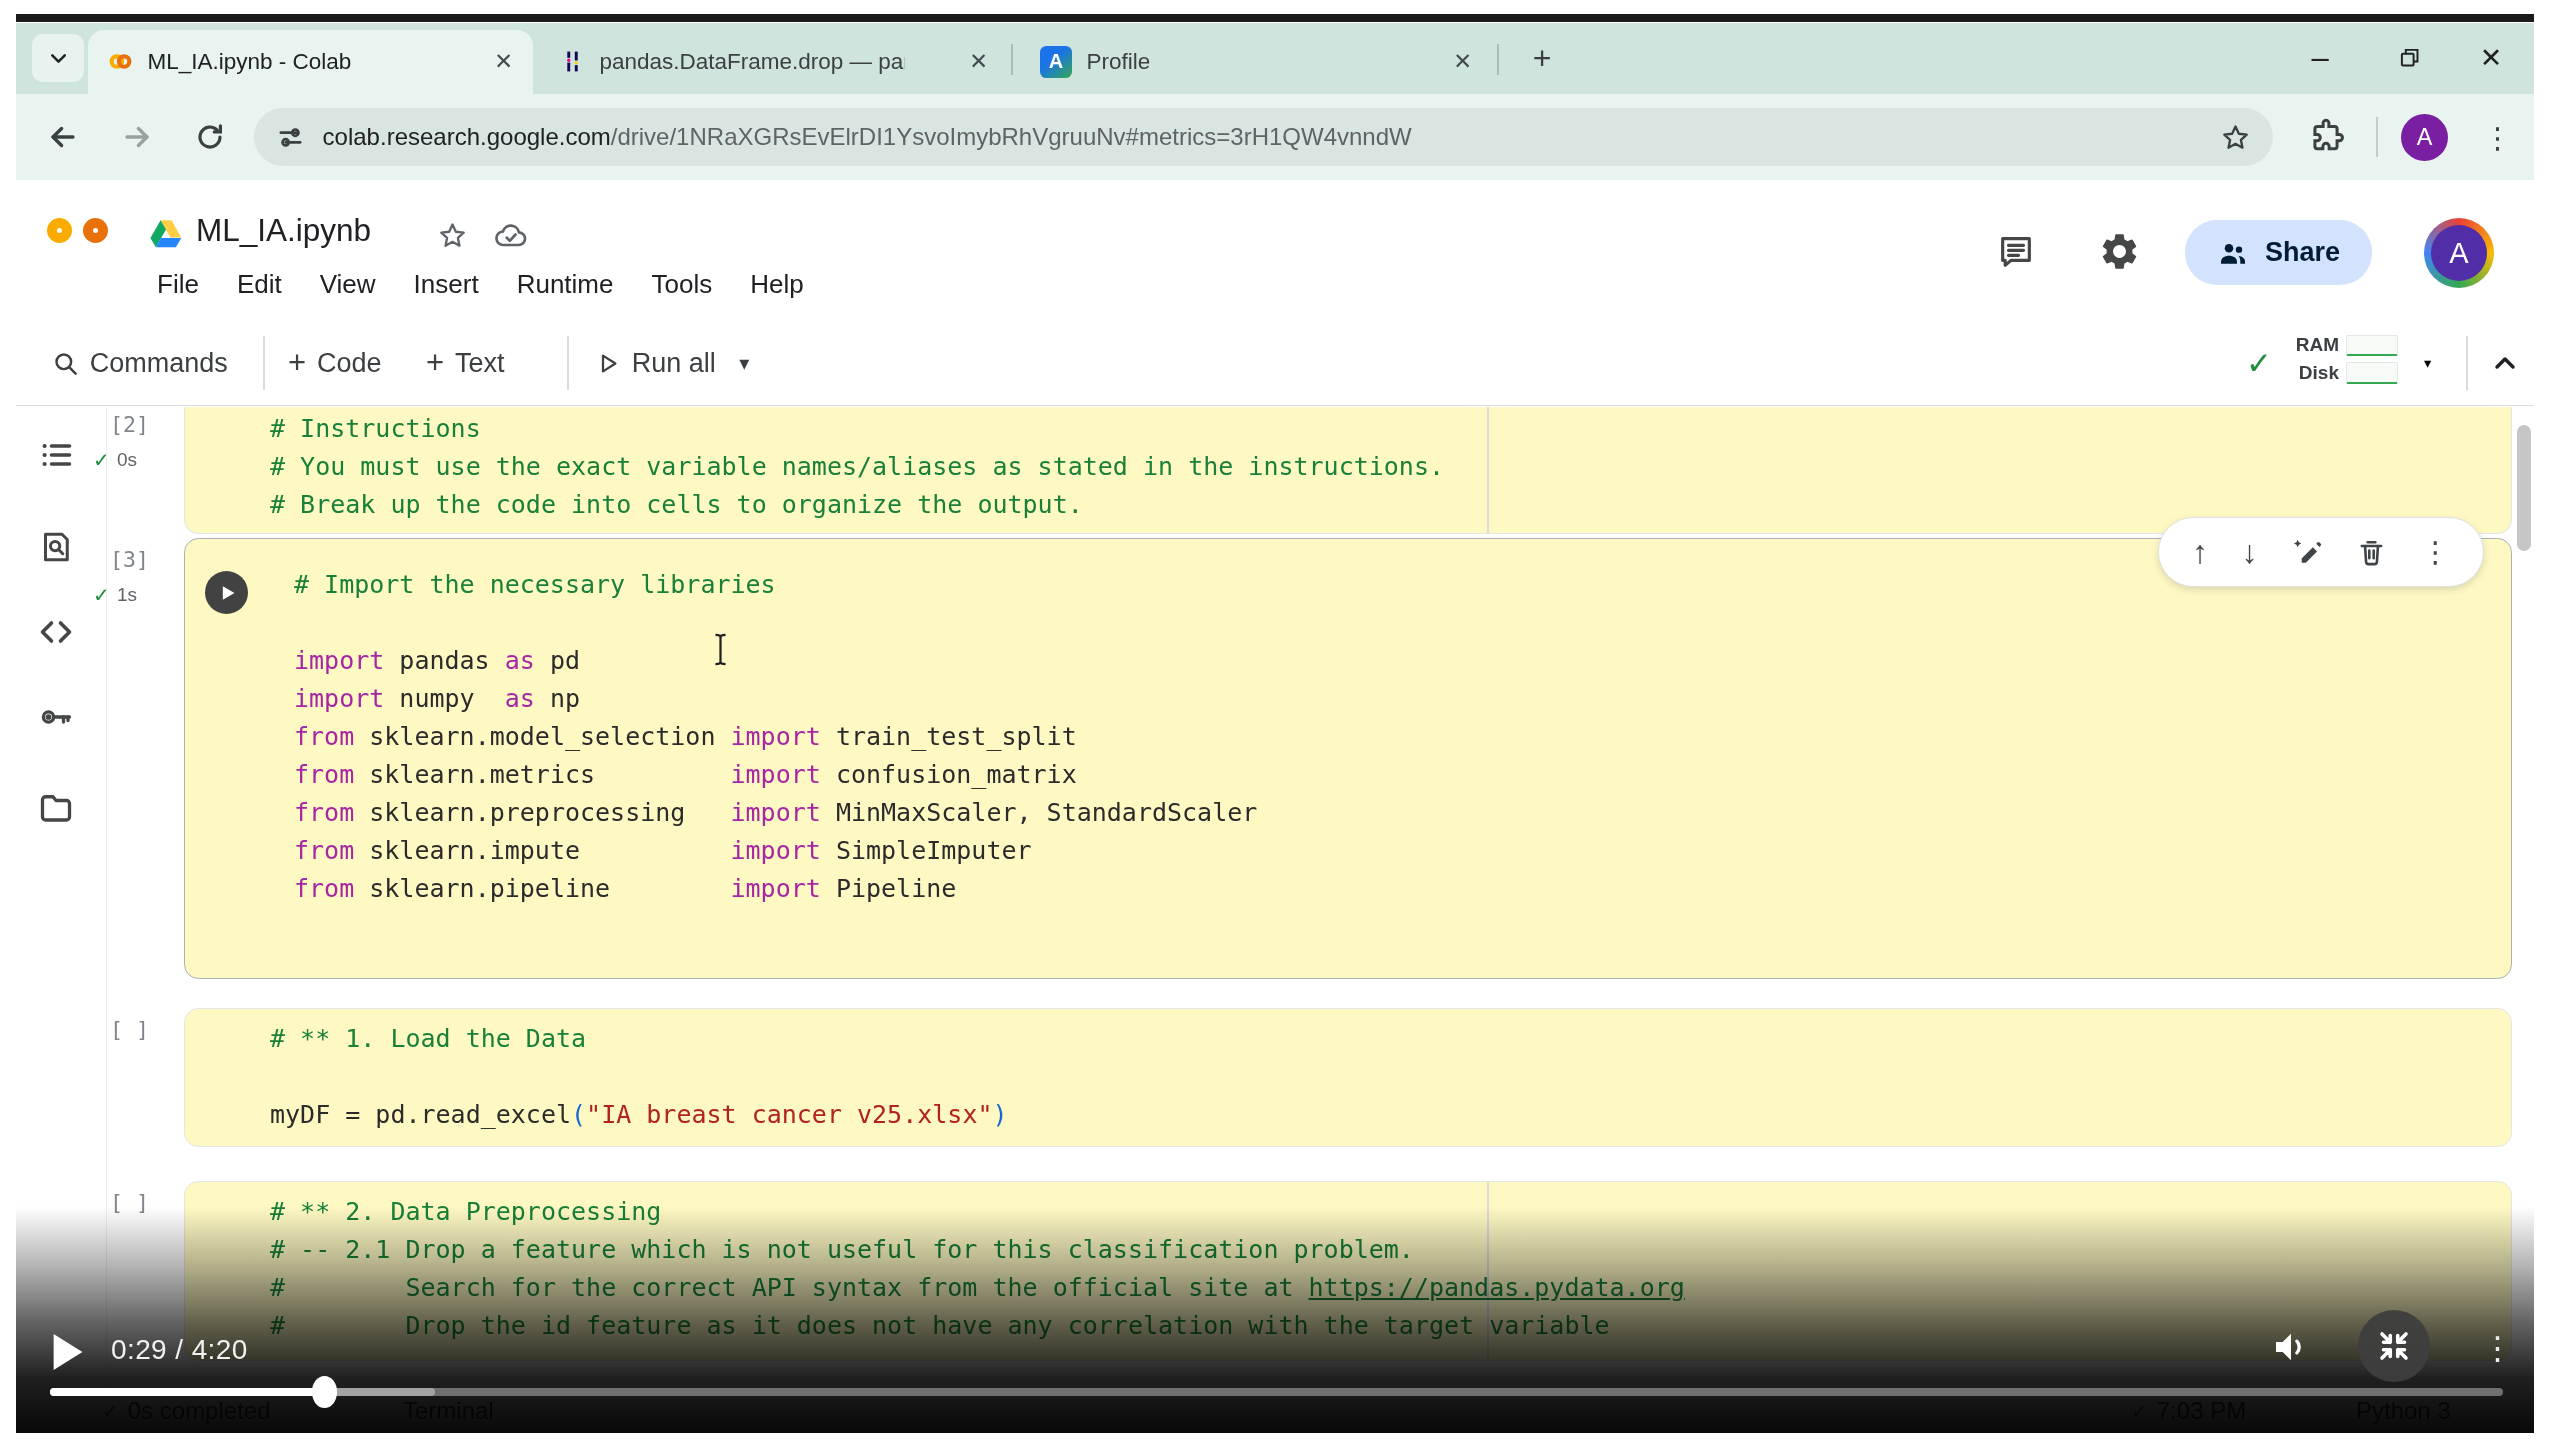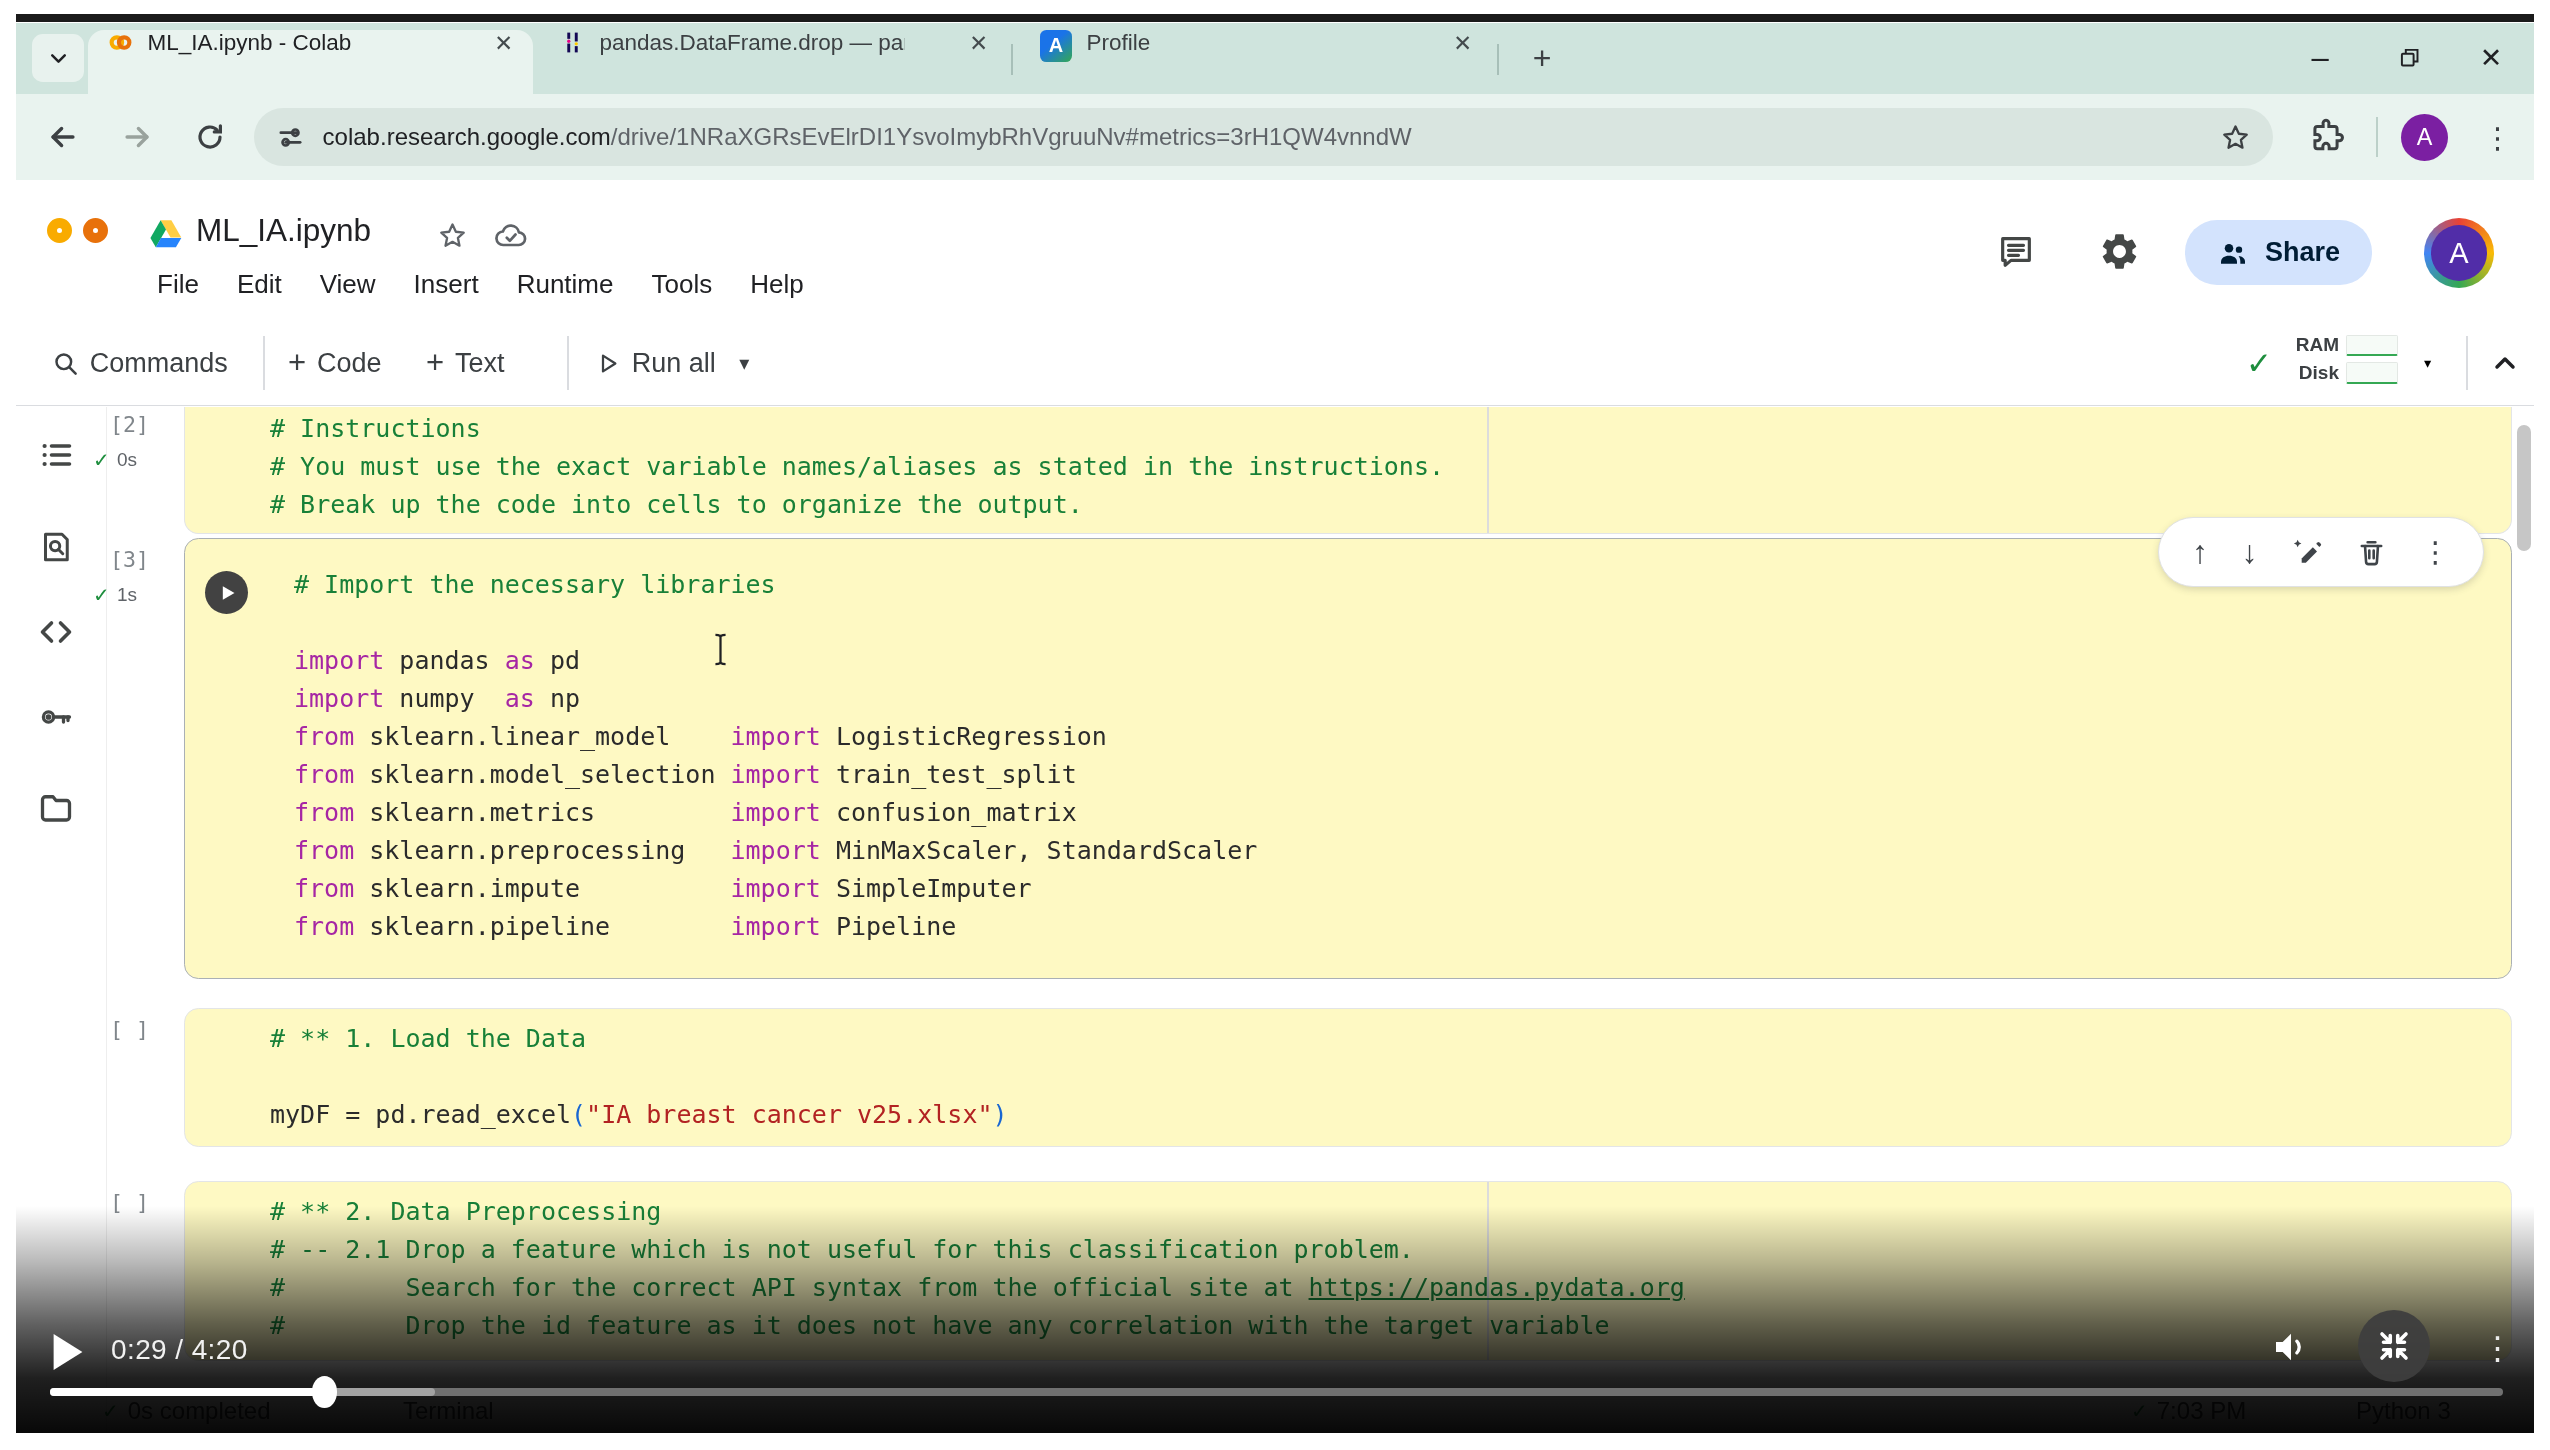--- a/index.html
+++ b/index.html
@@ -8,21 +8,21 @@
   .abs { position:absolute; }
   .hrow { display:flex; align-items:center; }
   svg { display:block; }
 
   #screen { position:absolute; left:0; top:0; width:2550px; height:1451px; background:#fff; }
 
   
   .win-top-line { left:16px; top:14.4px; width:2518px; height:8px; background:#1b1b1b; }
   .tabstrip { left:16px; top:22.5px; width:2518px; height:71px; background:#cfe4dd; }
   .tab-search { left:16px; top:11.7px; width:52px; height:48px; border-radius:10.8px; background:#e8f2ee; display:flex; align-items:center; justify-content:center; color:#202124; cursor:pointer; }
-  .tab { top:7.2px; height:64px; display:flex; align-items:flex-start; padding:0 20px; position:absolute; }
+  .tab { top:7.2px; height:64px; display:flex; align-items:center; padding:0 20px; position:absolute; }
   .tab.active { background:#e9f3ef; border-radius:16px 16px 0 0; }
   .tab-title { font-size:22.5px; color:#3c4043; margin-left:14.4px; white-space:nowrap; overflow:hidden; }
   .tab.active .tab-title { color:#202124; }
   .tab-close { margin-left:auto; font-size:22.5px; color:#444b4e; cursor:pointer; padding-left:12.6px; }
   .tab-sep { top:21.6px; width:1.8px; height:31px; background:#a7bfb8; position:absolute; }
   .newtab-btn { left:1501px; top:10.8px; width:50px; height:50px; display:flex; align-items:center; justify-content:center; font-size:32px; color:#3c4043; cursor:pointer; }
   .winbtn { top:0; width:58px; height:71px; display:flex; align-items:center; justify-content:center; color:#202124; cursor:pointer; font-size:31px; }
 
   .browser-toolbar { left:16px; top:94px; width:2518px; height:86px; background:#e9f3ef; }
   .nav-btn { top:16px; width:54px; height:54px; display:flex; align-items:center; justify-content:center; border-radius:50%; cursor:pointer; }
@@ -375,21 +375,20 @@
         <div class="run-btn">
           <svg width="20" height="20" viewBox="0 0 24 24" fill="#ffffff">
               <path d="M7 4l14 8-14 8z"></path>
             </svg>
         </div>
         <div class="code-area" style="top:27px;margin-left:24px;">
             <div class="code-line"><span class="tok-cm"># Import the necessary libraries</span></div>
             <div class="code-line">&nbsp;</div>
             <div class="code-line"><span class="tok-kw">import</span><span class="tok-pl"> pandas </span><span class="tok-kw">as</span><span class="tok-pl"> pd</span></div>
             <div class="code-line"><span class="tok-kw">import</span><span class="tok-pl"> numpy  </span><span class="tok-kw">as</span><span class="tok-pl"> np</span></div>
-            <div class="code-line"><span class="tok-kw">from</span><span class="tok-pl"> sklearn.linear_model    </span><span class="tok-kw">import</span><span class="tok-pl"> LogisticRegression</span></div>
             <div class="code-line"><span class="tok-kw">from</span><span class="tok-pl"> sklearn.model_selection </span><span class="tok-kw">import</span><span class="tok-pl"> train_test_split</span></div>
             <div class="code-line"><span class="tok-kw">from</span><span class="tok-pl"> sklearn.metrics         </span><span class="tok-kw">import</span><span class="tok-pl"> confusion_matrix</span></div>
             <div class="code-line"><span class="tok-kw">from</span><span class="tok-pl"> sklearn.preprocessing   </span><span class="tok-kw">import</span><span class="tok-pl"> MinMaxScaler, StandardScaler</span></div>
             <div class="code-line"><span class="tok-kw">from</span><span class="tok-pl"> sklearn.impute          </span><span class="tok-kw">import</span><span class="tok-pl"> SimpleImputer</span></div>
             <div class="code-line"><span class="tok-kw">from</span><span class="tok-pl"> sklearn.pipeline        </span><span class="tok-kw">import</span><span class="tok-pl"> Pipeline</span></div>
           </div>
         <div class="abs" style="left:522px; top:90px;">
           <svg width="27" height="41" viewBox="0 0 24 36" fill="none" stroke="#202124" stroke-width="2">
               <path d="M12 6v24"></path>
               <path d="M7.5 5c2.5 0 4.5 1 4.5 1s2-1 4.5-1"></path>

